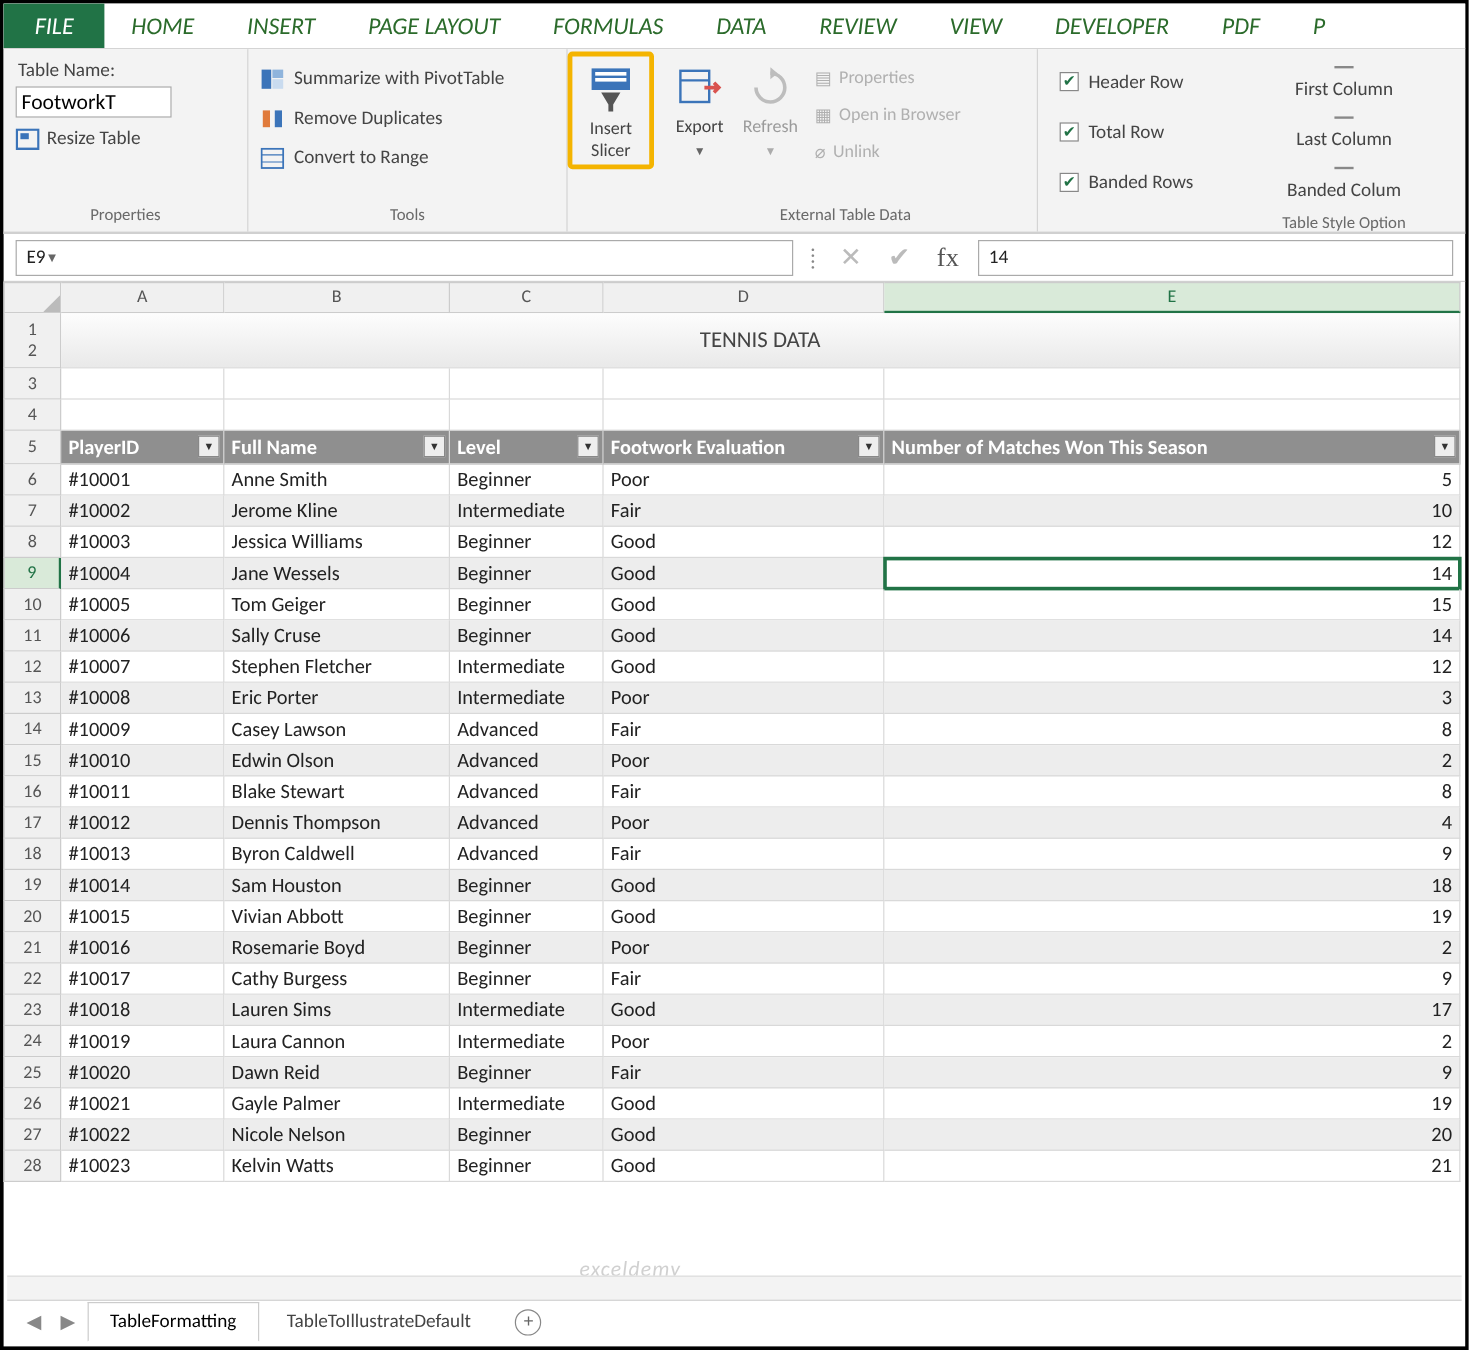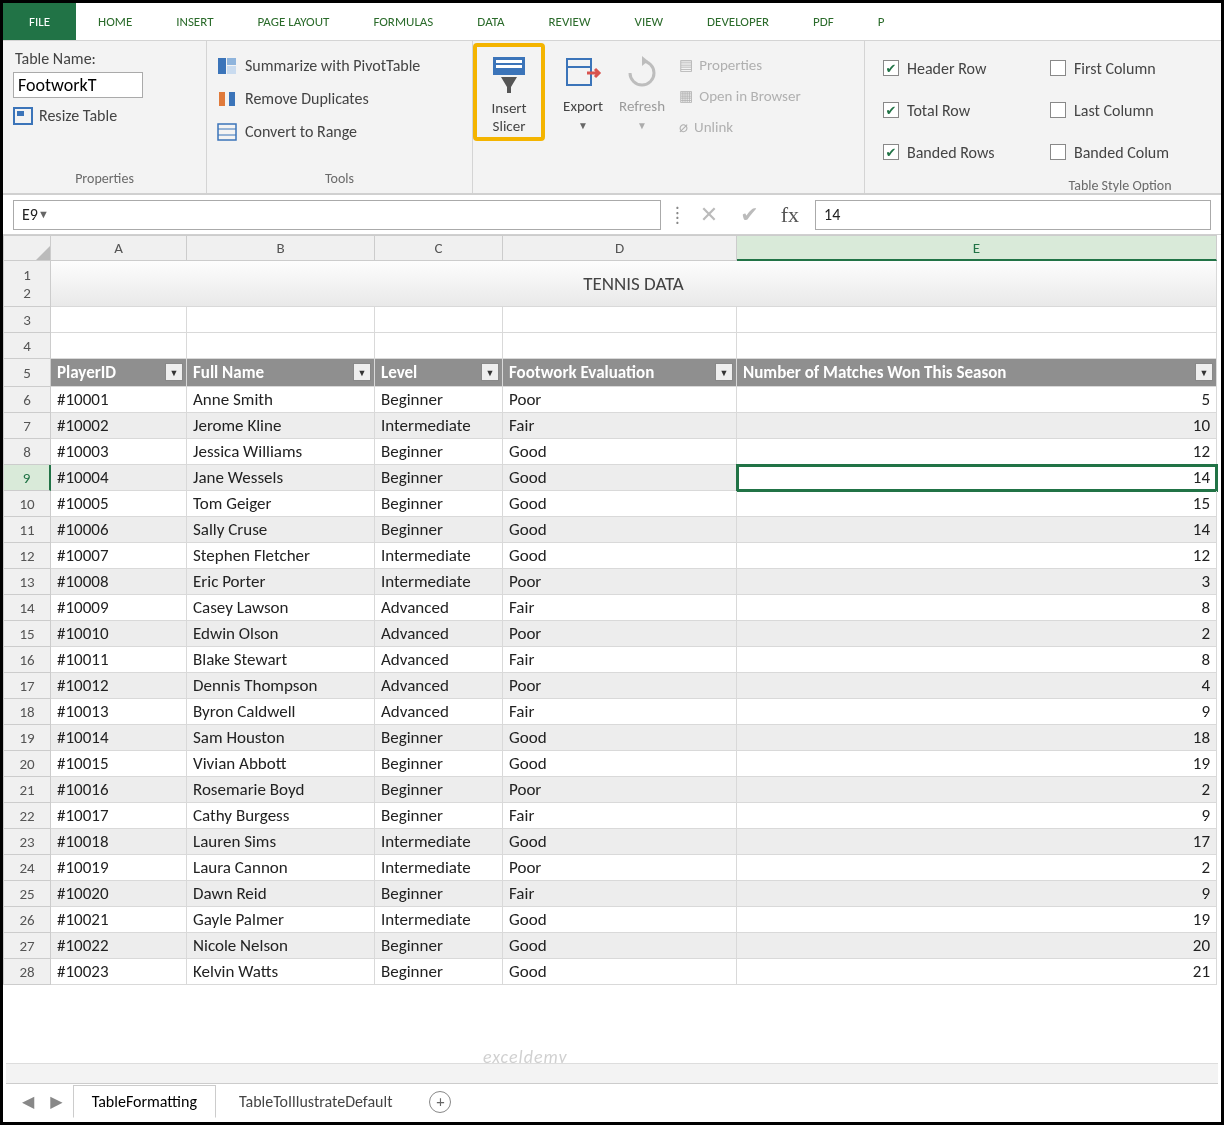--- a/index.html
+++ b/index.html
@@ -1,21 +1,21 @@
 <!DOCTYPE html>
 <html><head>
 <meta charset="utf-8">
 <style>
   * { box-sizing: border-box; margin: 0; padding: 0; font-family: "Segoe UI", Calibri, Arial, sans-serif; }
   body { background: #fff; width: 1224px; font-size: 15px; color: #222; overflow:hidden;}
   .frame { border: 3px solid #000; width: 1224px; height: 1125px; position:relative; }
 
   
   .tabs { display:flex; align-items:stretch; height:38px; background:#fff; border-bottom:1px solid #d4d4d4;}
-  .tab { padding:0 22px; display:flex; align-items:center; font-size:13px; color:#2b6b2b; cursor:pointer;}
+  .tab { padding:0 22px; display:flex; align-items:center; font-size:20px; color:#2b6b2b; cursor:pointer;font-style:italic;}
   .tab.file { background:#217346; color:#fff; font-weight:normal; padding:0 26px;}
   .tab.last { color:#2b6b2b;}
 
   
   .ribbon { display:flex; height:154px; background:#f3f3f3; border-bottom:2px solid #d0d0d0; }
   .group { border-right:1px solid #d4d4d4; padding:6px 10px 0 10px; display:flex; flex-direction:column; }
   .group-body { flex:1; display:flex; }
   .group-label { text-align:center; font-size:14px; color:#6a6a6a; padding:4px 0 6px 0;}
 
   .props { width:204px;}
@@ -33,21 +33,21 @@
   .bigbtn .drop { font-size:10px; color:#666;}
 
   .slicer-wrap { border:4px solid #f4b400; border-radius:4px; padding:2px 4px; }
 
   .ext { width:200px;}
   .ext .row { display:flex; align-items:center; gap:6px; font-size:15px; color:#b0b0b0; margin:5px 0;}
 
   .opts { width:175px; padding-left:18px;}
   .opts .row { display:flex; align-items:center; gap:8px; font-size:16px; color:#444; margin:8px 0;}
   .opts2 { width:160px; padding-left:10px;}
-  .opts2 .row { display:flex; align-items:center; gap:8px; font-size:16px; color:#444; margin:8px 0;}
+  .opts2 .row { display:flex; align-items:center; gap:8px; font-size:16px; color:#444; margin:8px 0;flex-direction:column;}
   .chk { width:16px; height:16px; border:1px solid #888; display:inline-flex; align-items:center; justify-content:center; font-size:13px; color:#217346; background:#fff;}
 
   
   .fbar { display:flex; align-items:center; height:40px; padding:4px 10px; gap:10px; border-bottom:1px solid #d0d0d0;}
   .namebox { width:648px; height:30px; border:1px solid #aaa; display:flex; align-items:center; padding:0 8px; font-size:16px; justify-content:flex-start;}
   .namebox .dd { color:#666; font-size:11px;}
   .fx-sep { color:#888; font-size:18px; padding:0 4px;}
   .fx-btn { color:#bbb; font-size:22px; padding:0 6px;}
   .fx-btn.dark { color:#555; font-family:"Times New Roman",serif;}
   .fbox { flex:1; height:30px; border:1px solid #aaa; padding:0 8px; font-size:16px; display:flex; align-items:center;}
@@ -197,20 +197,21 @@
           <div class="row">
             <span>▦</span>
             <span>Open in Browser</span>
           </div>
           <div class="row">
             <span>⌀</span>
             <span>Unlink</span>
           </div>
         </div>
       </div>
+      <div class="group-label">External Table Data</div>
     </div>
 
     <div class="group opts" style="border-right:none;">
       <div class="group-body" style="flex-direction:column;">
         <div class="row">
             <span class="chk">✔</span>
             <span>Header Row</span>
           </div>
         <div class="row">
             <span class="chk">✔</span>

